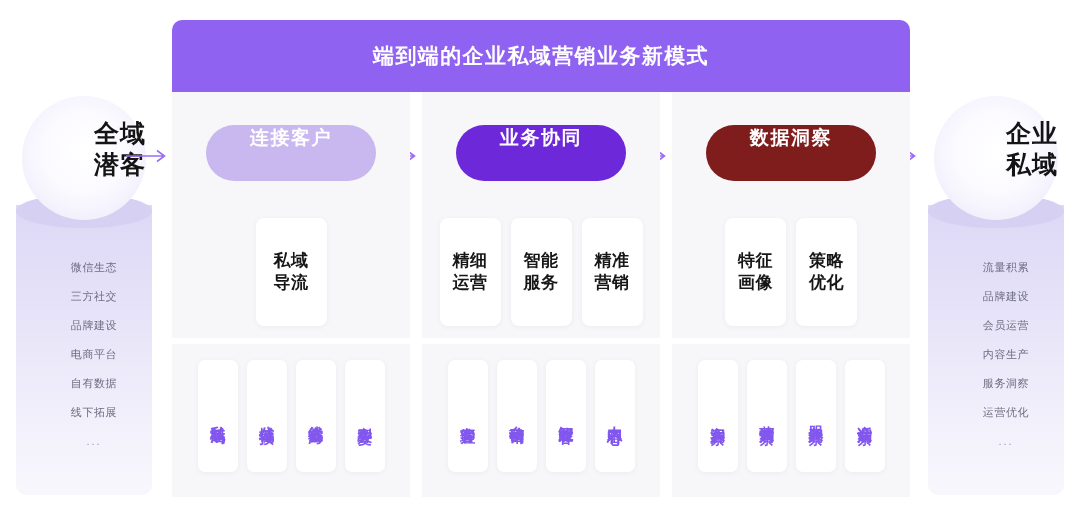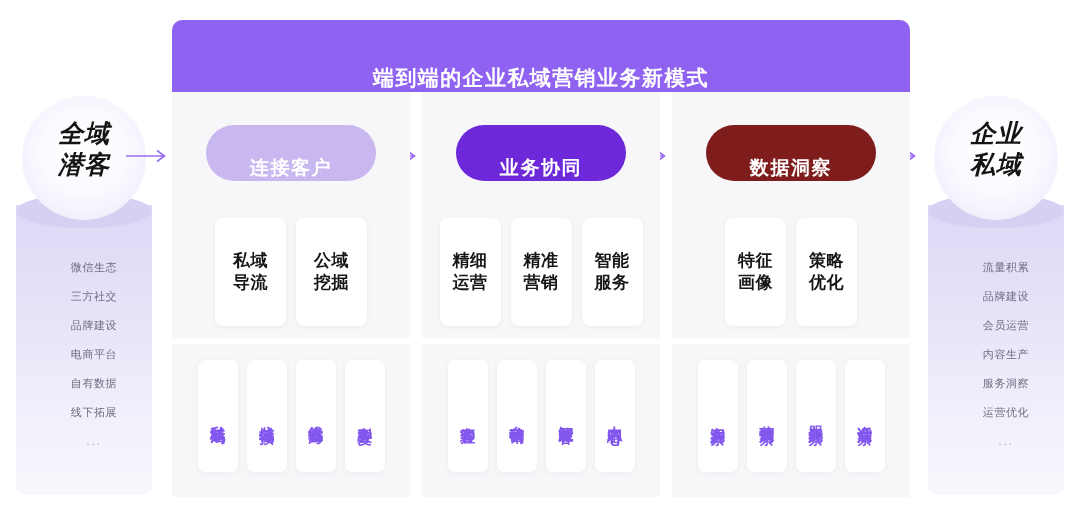--- a/index.html
+++ b/index.html
@@ -34,27 +34,26 @@
     position: absolute;
     left: 14px; top: 96px;
     width: 124px; height: 124px;
     border-radius: 50%;
     background: radial-gradient(circle at 50% 45%, #ffffff 0%, #fbfaff 45%, #f1eefb 78%, #eae6f9 100%);
   }
   .cyl-title {
     position: absolute;
     left: 14px; top: 118px;
     width: 124px;
-    text-align: center;
+    text-align: right;
     font-size: 25px;
     font-weight: bold;
     line-height: 1.22;
     color: #141414;
     letter-spacing: 1px;
-    font-style: italic;
   }
   .cyl-list {
     position: absolute;
     left: 8px; top: 262px;
     width: 136px;
     text-align: center;
     padding-left: 20px;
   }
   .cyl-list .cyl-item {
     font-size: 11px;
@@ -65,21 +64,21 @@
   }
   .cyl-list .cyl-item.dots { color: #9a9ab0; letter-spacing: 2px; margin-top: 2px; }
 
   
   .banner {
     position: absolute;
     left: 172px; top: 20px;
     width: 738px; height: 72px;
     background: #8f62f2;
     border-radius: 10px 10px 0 0;
-    display: flex; align-items: flex-end; justify-content: center;
+    display: flex; align-items: center; justify-content: center;
   }
   .banner-text {
     color: #ffffff;
     font-size: 21px;
     font-weight: bold;
     letter-spacing: 1.4px;
   }
 
   
   .col { position: absolute; top: 92px; width: 238px; height: 413px; }
@@ -97,21 +96,21 @@
     width: 238px; height: 153px;
     background: #f7f7f9;
   }
 
   .pill {
     position: absolute;
     top: 33px;
     left: 34px;
     width: 170px; height: 56px;
     border-radius: 28px;
-    display: flex; align-items: flex-end; justify-content: center;
+    display: flex; align-items: flex-start; justify-content: center;
   }
   .pill-text {
     color: #ffffff;
     font-size: 19px;
     font-weight: bold;
     letter-spacing: 1.6px;
   }
 
   .cards {
     position: absolute;
@@ -220,25 +219,20 @@
     <div class="col-upper"></div>
     <div class="pill" style="background:#c9b7f0">
       <span class="pill-text">连接客户</span>
     </div>
     <div class="cards two">
       <div class="card">
         <span class="card-text">
           <span>私域</span><br><span>导流</span>
         </span>
       </div>
-      <div class="card">
-        <span class="card-text">
-          <span>公域</span><br><span>挖掘</span>
-        </span>
-      </div>
     </div>
     <div class="col-lower">
       <div class="vcards">
         <div class="vcard">
             <span class="vcard-text">私域活码</span>
           </div>
         <div class="vcard">
             <span class="vcard-text">公域链接</span>
           </div>
         <div class="vcard">
@@ -258,26 +252,26 @@
       <span class="pill-text">业务协同</span>
     </div>
     <div class="cards three">
       <div class="card">
         <span class="card-text">
           <span>精细</span><br><span>运营</span>
         </span>
       </div>
       <div class="card">
         <span class="card-text">
+          <span>智能</span><br><span>服务</span>
+        </span>
+      </div>
+      <div class="card">
+        <span class="card-text">
           <span>精准</span><br><span>营销</span>
-        </span>
-      </div>
-      <div class="card">
-        <span class="card-text">
-          <span>智能</span><br><span>服务</span>
         </span>
       </div>
     </div>
     <div class="col-lower">
       <div class="vcards">
         <div class="vcard">
             <span class="vcard-text">客户管理</span>
           </div>
         <div class="vcard">
             <span class="vcard-text">自动营销</span>

